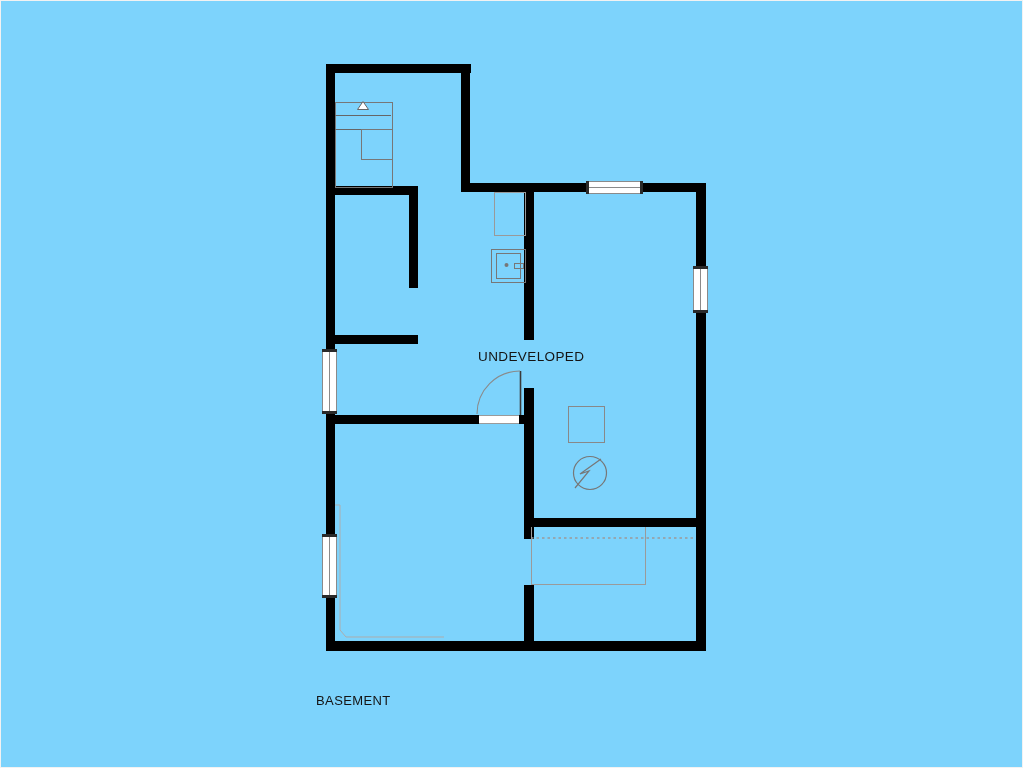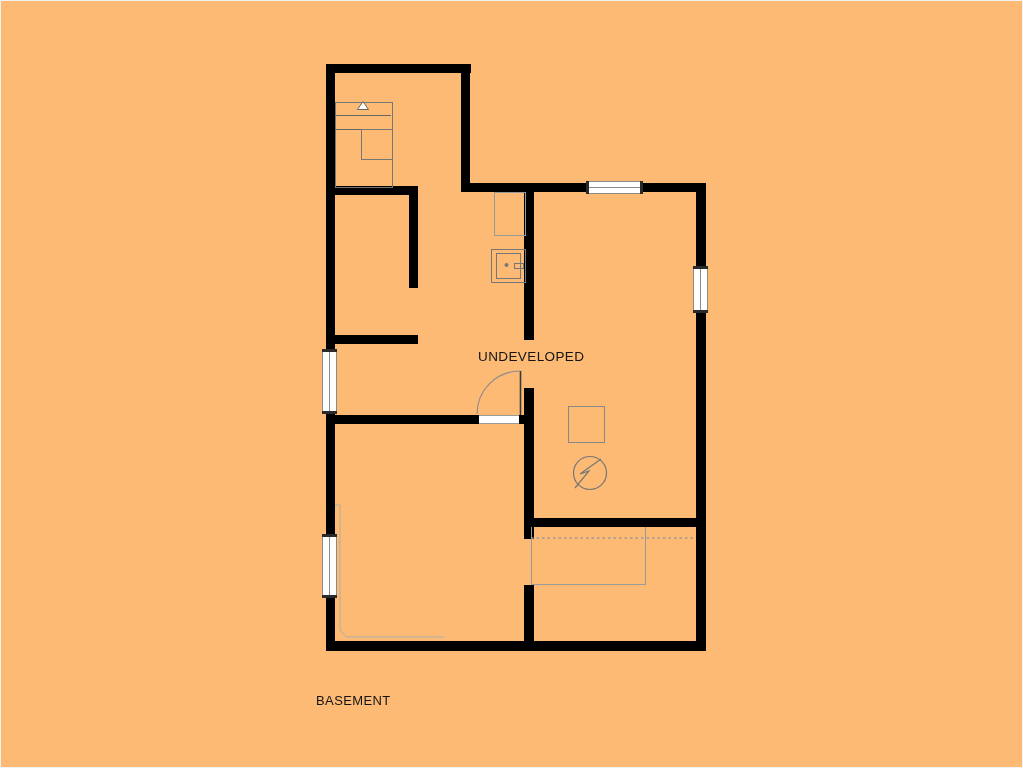--- a/index.html
+++ b/index.html
@@ -1,16 +1,16 @@
 <!DOCTYPE html>
 <html><head>
 <meta charset="utf-8">
 <style>
   html,body{margin:0;padding:0;background:#fff;}
-  #screen{position:relative;width:1023px;height:768px;background:#fdba74;overflow:hidden;
+  #screen{position:relative;width:1023px;height:768px;background:#7dd3fc;overflow:hidden;
           font-family:"Liberation Sans",sans-serif;box-sizing:border-box;border:1px solid #f2f2f2;}
   .wall{position:absolute;background:#000;}
   .thinline{position:absolute;background:#666;}
   .boxt{position:absolute;border:1px solid #777;background:transparent;}
   .window{position:absolute;background:#fff;border:1px solid #8a8a8a;box-sizing:border-box;}
   .cap{position:absolute;background:#2a2a2a;}
   .midline{position:absolute;background:#8a8a8a;}
   .label{position:absolute;color:#141414;white-space:nowrap;}
   #svg-layer{position:absolute;left:0;top:0;width:1023px;height:768px;}
 </style>

